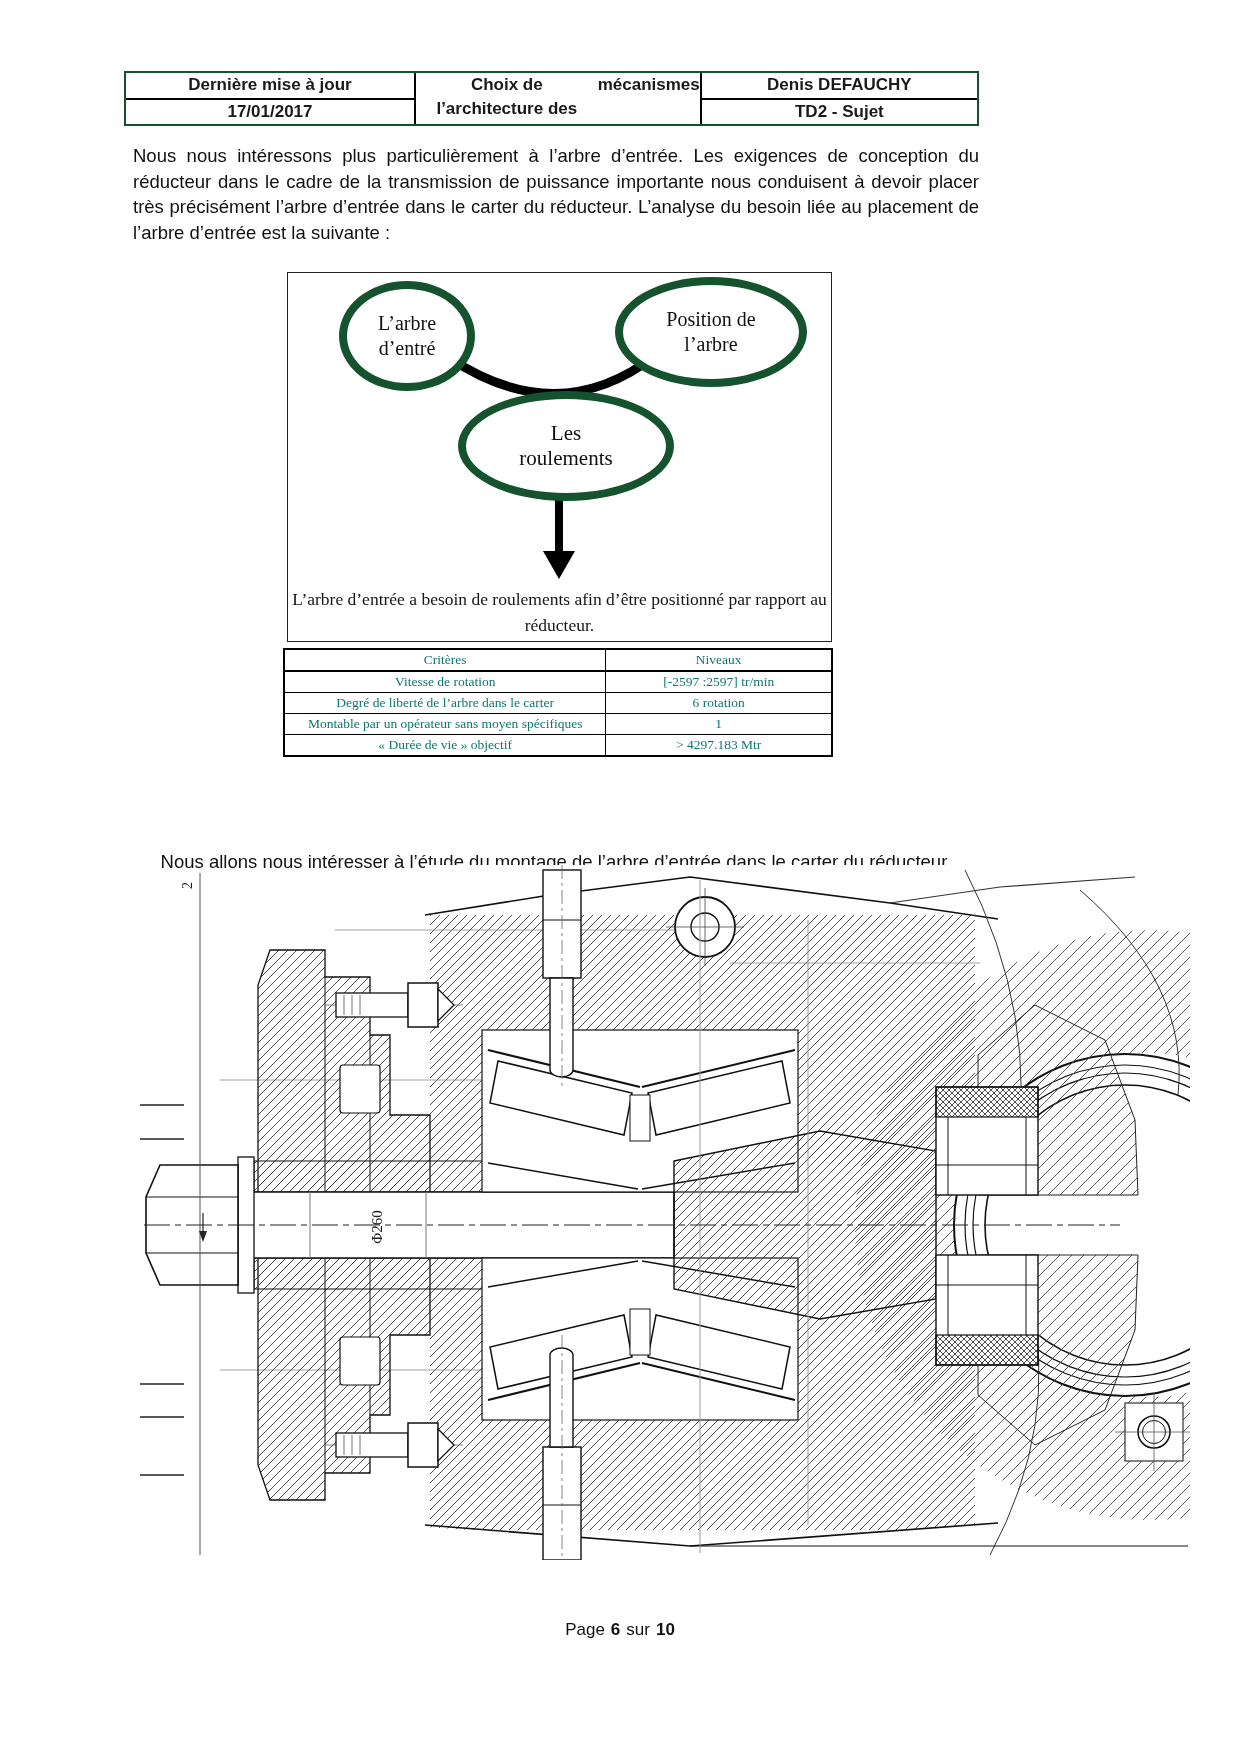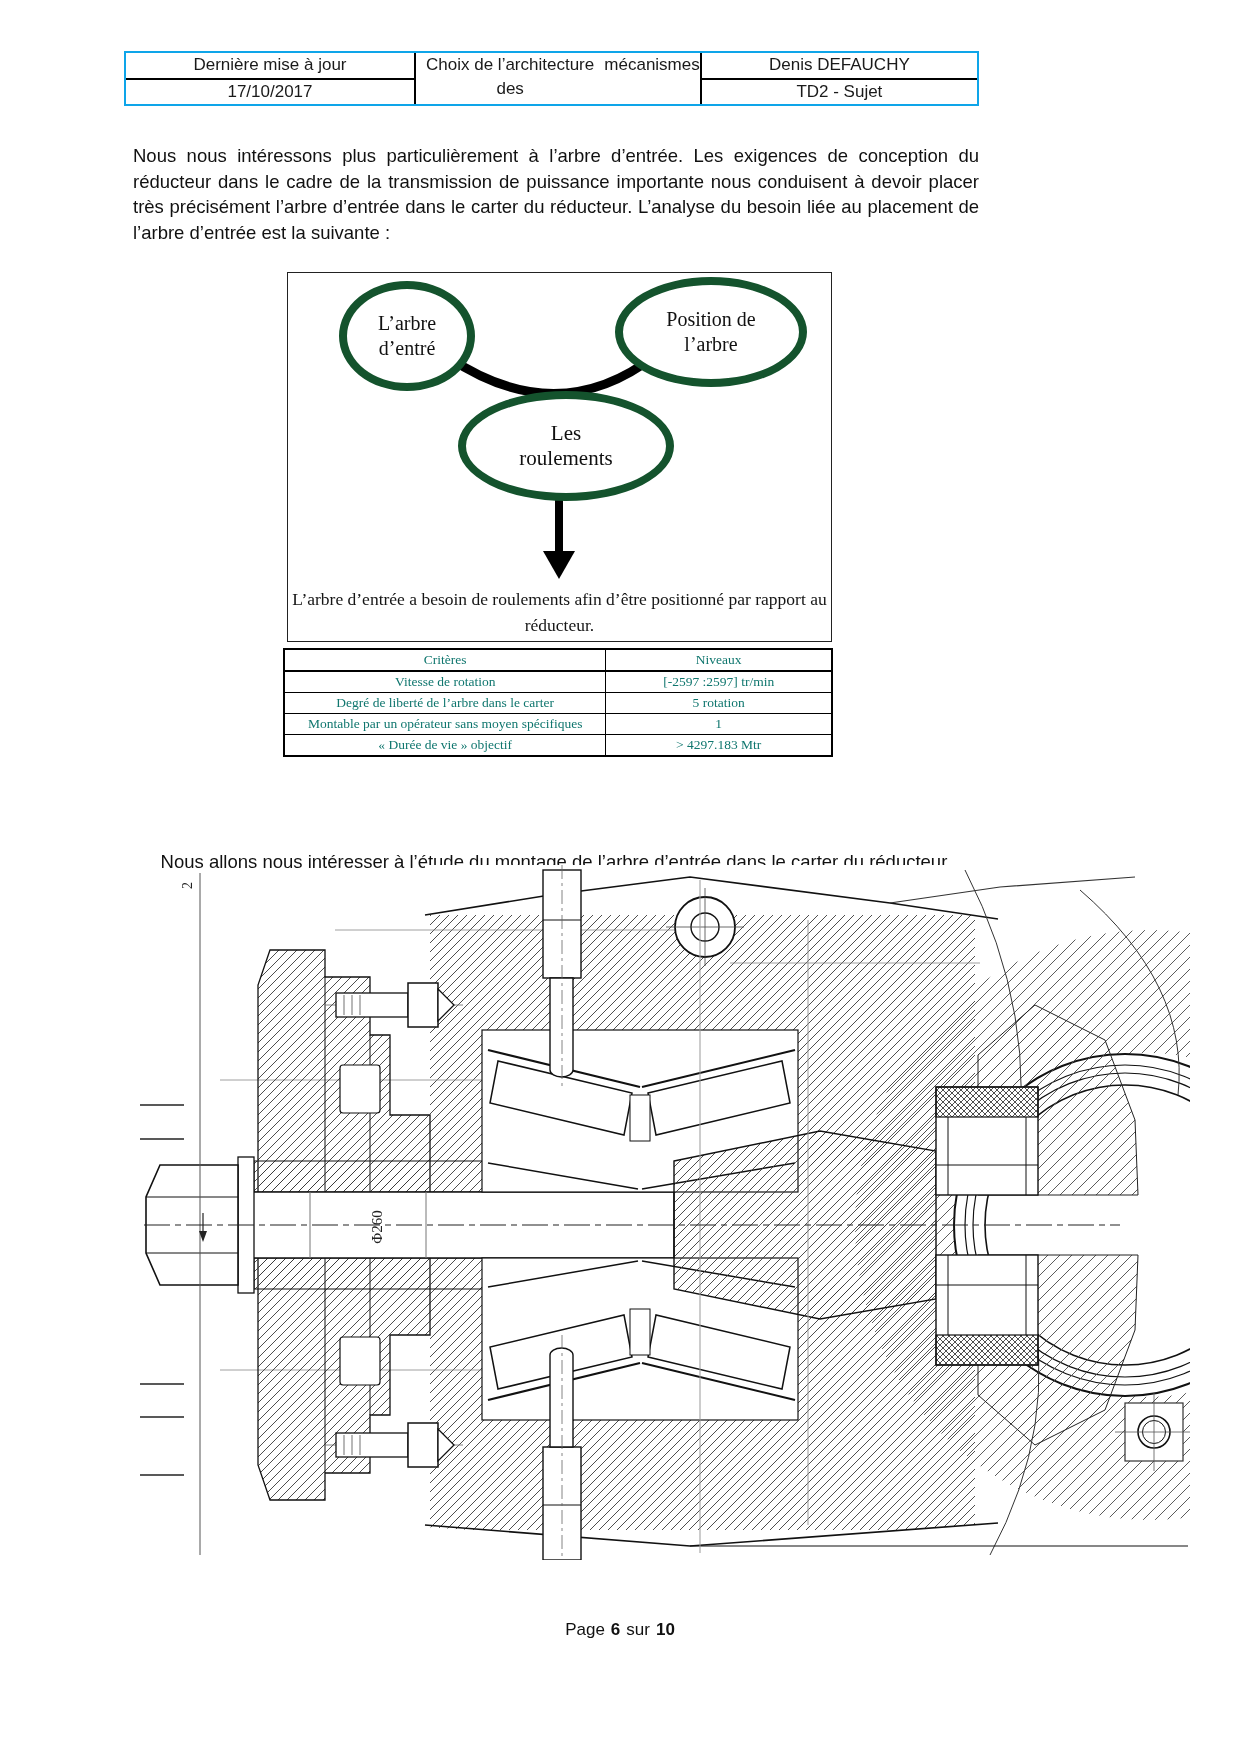--- a/index.html
+++ b/index.html
@@ -1,21 +1,21 @@
 <!DOCTYPE html>
 <html><head>
 <meta charset="utf-8">
 <style>
   html,body{margin:0;padding:0;background:#ffffff;}
   #page{position:relative;width:1240px;height:1754px;background:#ffffff;overflow:hidden;
         font-family:"Liberation Sans",sans-serif;color:#1a1a1a;}
 
   
-  .hdr{position:absolute;left:124px;top:51px;width:851px;height:51px;
-       border:2px solid #0ea5e9;display:flex;font-size:17px;}
+  .hdr{position:absolute;left:124px;top:71px;width:851px;height:51px;
+       border:2px solid #14532d;display:flex;font-size:17px;font-weight:bold;}
   .hdr .col{display:flex;flex-direction:column;}
   .hdr .c1{width:34%;}
   .hdr .c2{width:33.5%;border-left:2px solid #000;border-right:2px solid #000;
            display:flex;flex-direction:row;justify-content:center;text-align:center;line-height:24px;}
   .hdr .c3{width:32.5%;}
   .hdr .cell{flex:1;display:flex;align-items:center;justify-content:center;}
   .hdr .c1 .cell:first-child,.hdr .c3 .cell:first-child{border-bottom:2px solid #000;}
 
   
   .para{position:absolute;left:133px;width:846px;font-size:18.5px;line-height:25.6px;
@@ -55,21 +55,21 @@
   #footer span{display:inline-block;margin:0 3px;}
 </style>
 </head>
 <body>
 
 <div id="page">
 
   <div class="hdr">
     <div class="col c1">
       <div class="cell">Dernière mise à jour</div>
-      <div class="cell">17/10/2017</div>
+      <div class="cell">17/01/2017</div>
     </div>
     <div class="col c2">
       <div>Choix de l’architecture des</div>
       <div>mécanismes</div>
     </div>
     <div class="col c3">
       <div class="cell">Denis DEFAUCHY</div>
       <div class="cell">TD2 - Sujet</div>
     </div>
   </div>
@@ -107,21 +107,21 @@
         <th>Niveaux</th>
       </tr>
     </thead>
     <tbody>
       <tr>
         <td>Vitesse de rotation</td>
         <td>[-2597 :2597] tr/min</td>
       </tr>
       <tr>
         <td>Degré de liberté de l’arbre dans le carter</td>
-        <td>5 rotation</td>
+        <td>6 rotation</td>
       </tr>
       <tr>
         <td>Montable par un opérateur sans moyen spécifiques</td>
         <td>1</td>
       </tr>
       <tr>
         <td>« Durée de vie » objectif</td>
         <td>&gt; 4297.183 Mtr</td>
       </tr>
     </tbody>

